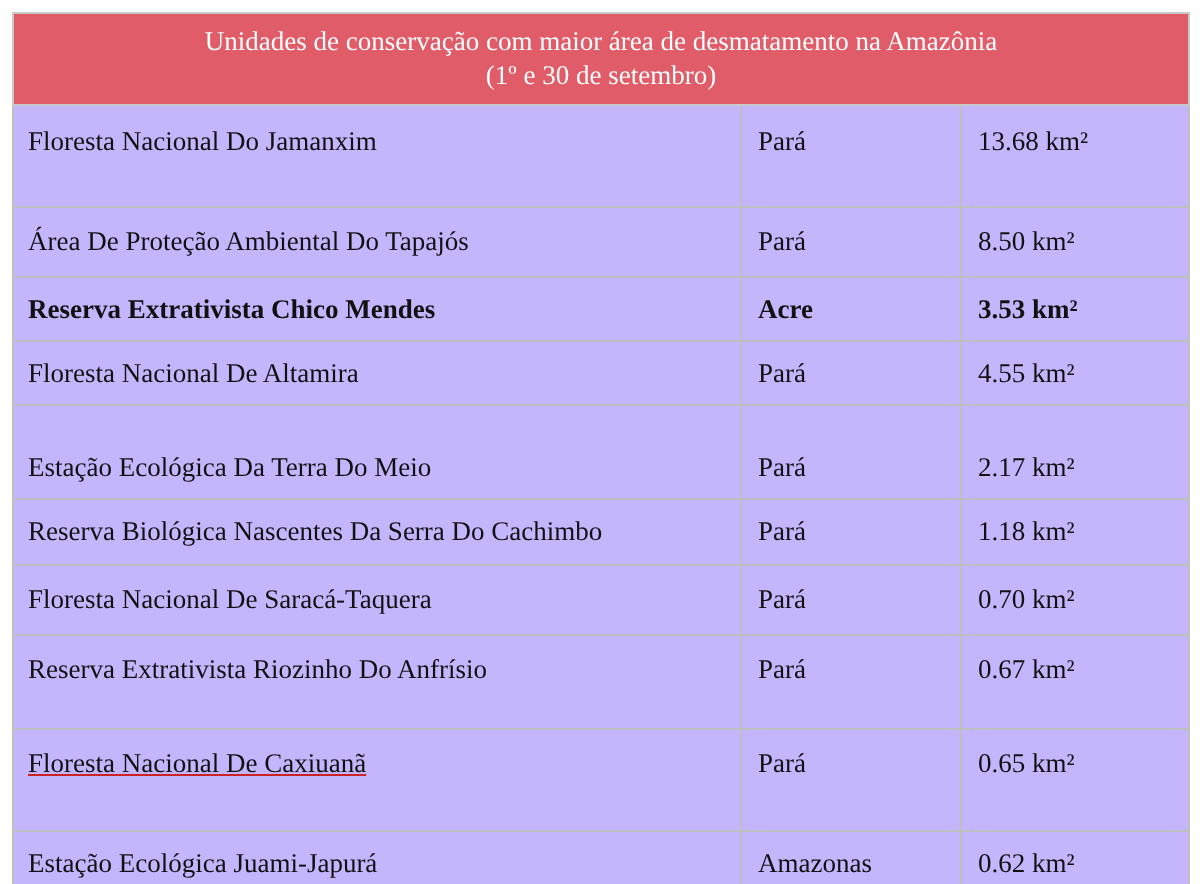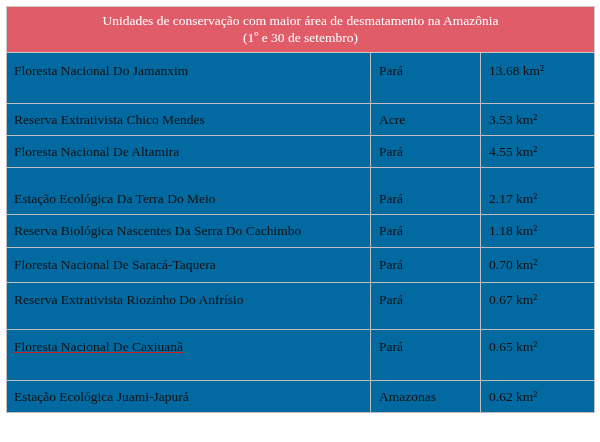--- a/index.html
+++ b/index.html
@@ -43,30 +43,30 @@
   .title-cell .l1 { display: block; }
   .title-cell .l2 { display: block; }
 
   td.cell {
     border: 1px solid #bfbfbf;
     font-size: 13.5px;
     line-height: 17px;
     color: #111111;
     padding: 7px 7px 7px 6px;
     vertical-align: top;
-    background: #0369a1;
+    background: #c4b5fd;
   }
   td.cell.name { padding-left: 7px; }
   td.cell.state { padding-left: 8px; }
   td.cell.area  { padding-left: 8px; }
 
   
   tr.r0 td.cell { padding-top: 9px; padding-bottom: 24px; }
   tr.r1 td.cell { padding-top: 8px; padding-bottom: 9px; }
-  tr.r2 td.cell { padding-top: 7px; padding-bottom: 7px; }
+  tr.r2 td.cell { padding-top: 7px; padding-bottom: 7px; font-weight: bold; }
   tr.r3 td.cell { padding-top: 7px; padding-bottom: 7px; }
   tr.r4 td.cell { padding-top: 22px; padding-bottom: 7px; }
   tr.r5 td.cell { padding-top: 7px; padding-bottom: 8px; }
   tr.r6 td.cell { padding-top: 8px; padding-bottom: 9px; }
   tr.r7 td.cell { padding-top: 8px; padding-bottom: 21px; }
   tr.r8 td.cell { padding-top: 8px; padding-bottom: 25px; }
   tr.r9 td.cell { padding-top: 7px; padding-bottom: 7px; }
 
   .underline-word { text-decoration: underline; text-decoration-color: #cc2222; }
 </style>
@@ -86,20 +86,25 @@
           <span class="l1">Unidades de conservação com maior área de desmatamento na Amazônia</span>
           <span class="l2">(1º e 30 de setembro)</span>
         </th>
       </tr>
     </thead>
     <tbody>
       <tr class="r0">
         <td class="cell name">Floresta Nacional Do Jamanxim</td>
         <td class="cell state">Pará</td>
         <td class="cell area">13.68 km²</td>
+      </tr>
+      <tr class="r1">
+        <td class="cell name">Área De Proteção Ambiental Do Tapajós</td>
+        <td class="cell state">Pará</td>
+        <td class="cell area">8.50 km²</td>
       </tr>
       <tr class="r2">
         <td class="cell name">Reserva Extrativista Chico Mendes</td>
         <td class="cell state">Acre</td>
         <td class="cell area">3.53 km²</td>
       </tr>
       <tr class="r3">
         <td class="cell name">Floresta Nacional De Altamira</td>
         <td class="cell state">Pará</td>
         <td class="cell area">4.55 km²</td>

